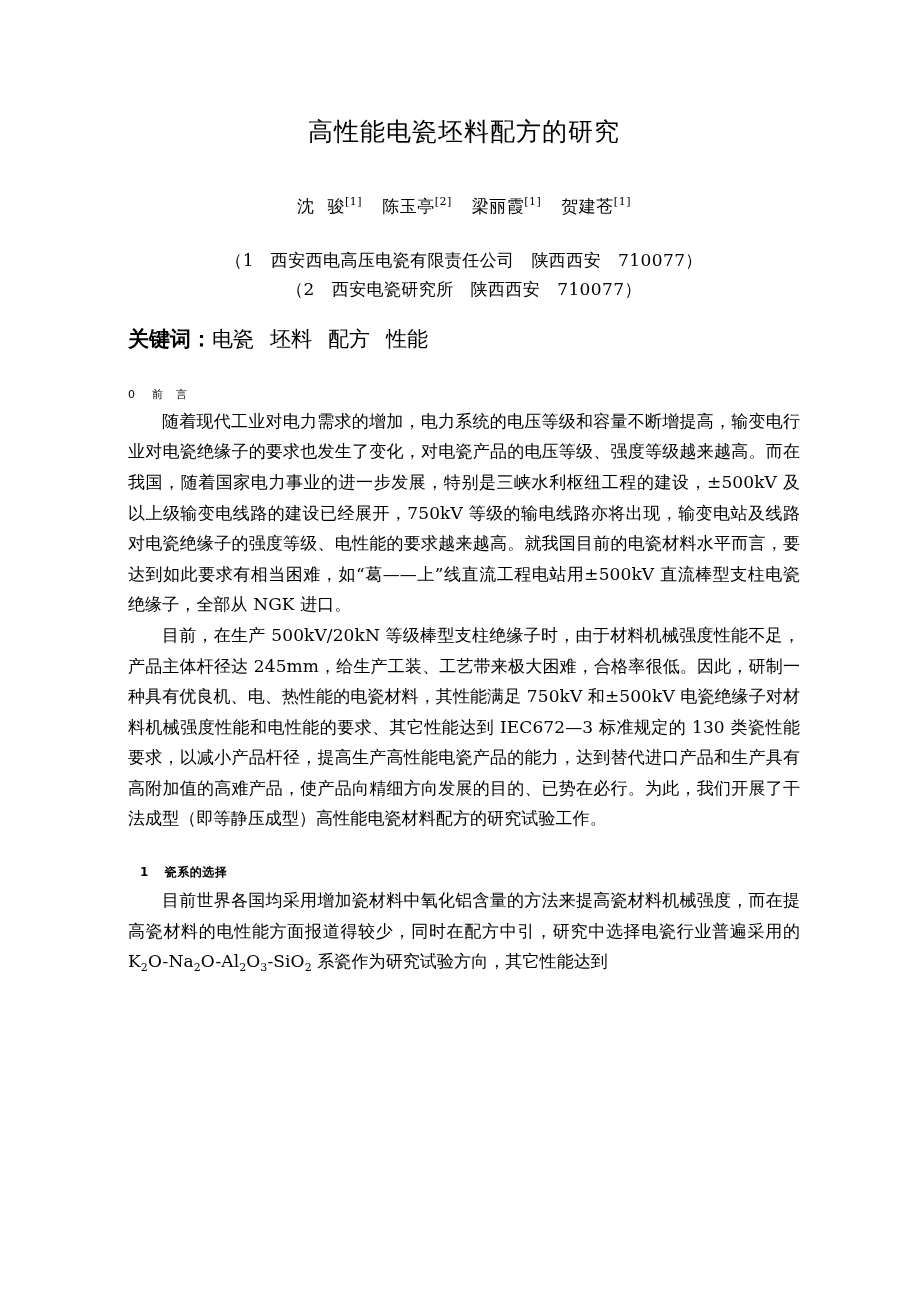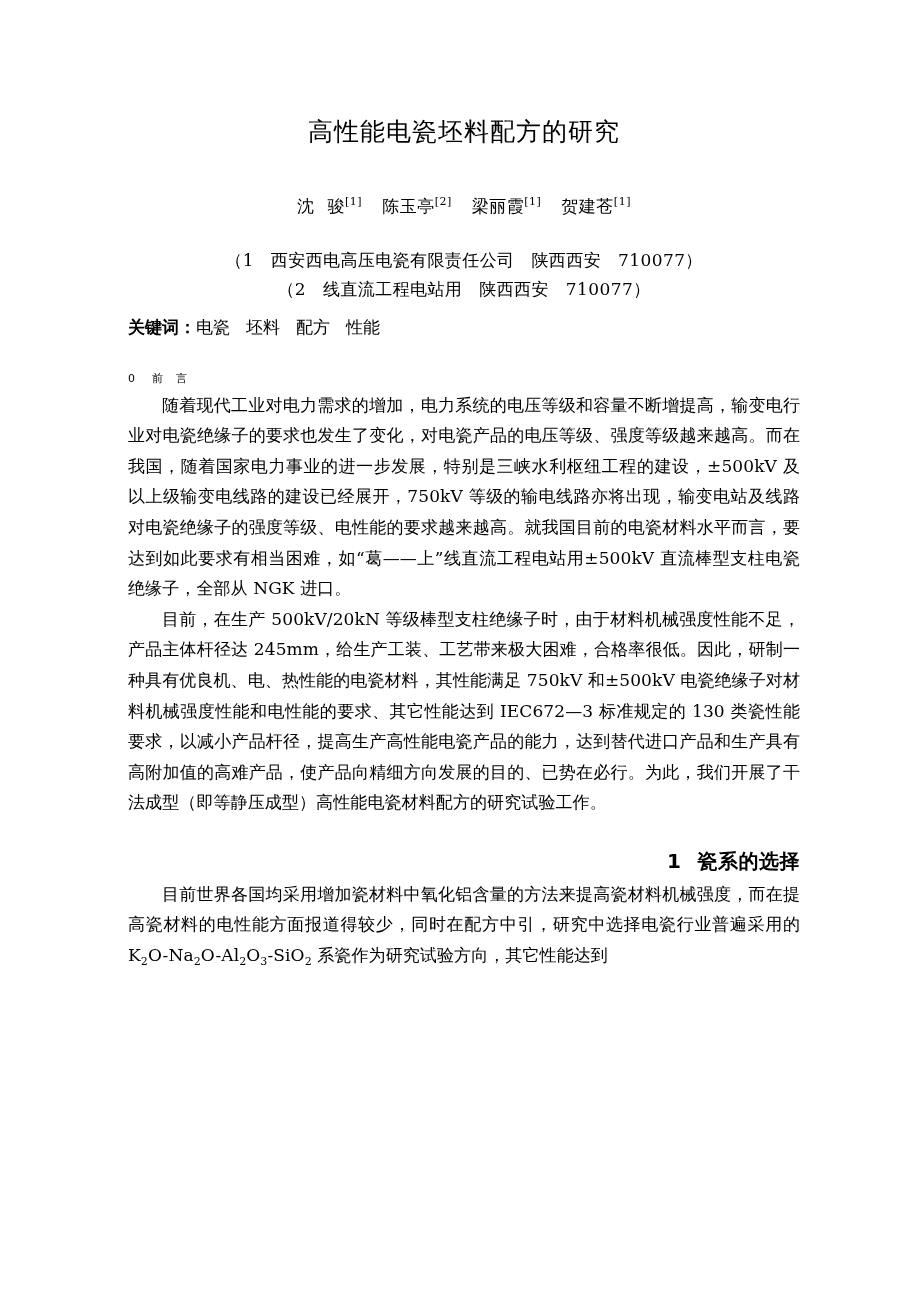--- a/index.html
+++ b/index.html
@@ -77,42 +77,41 @@
     font-size: 17px;
     line-height: 1.80;
     text-align: justify;
     text-justify: inter-ideograph;
     letter-spacing: 0.1px;
   }
   .abstract-label {
     font-weight: bold;
   }
   .keywords {
-    margin-top: 8px;
-    font-size: 17px;
+    margin-top: 16px;
+    font-size: 21px;
     line-height: 1.80;
   }
   .kw-label { font-weight: bold; }
   .kw-item { margin-right: 16px; }
 
   
   .sec-h-plain {
     font-family: "DejaVu Sans", sans-serif;
     font-size: 11px;
     font-weight: normal;
     margin: 28px 0 0 0;
     letter-spacing: 1px;
   }
   .sec-h-bold {
     font-family: "DejaVu Sans", sans-serif;
-    font-size: 20px;
+    font-size: 12px;
     font-weight: bold;
-    margin: 30px 0 0 0;
+    margin: 30px 0 0 12px;
     letter-spacing: 0.5px;
-    text-align: right;
   }
   .sec-num { display: inline-block; }
   .sec-gap { display: inline-block; width: 16px; }
 
   
   .para {
     font-size: 17px;
     line-height: 1.80;
     text-align: justify;
     text-justify: inter-ideograph;
@@ -135,21 +134,21 @@
   <div class="content">
 
     <h1 class="doc-title">高性能电瓷坯料配方的研究</h1>
 
     <div class="authors">
       <span class="author"><span>沈</span><span class="gap"></span><span>骏</span><sup>[1]</sup></span><span class="author"><span>陈玉亭</span><sup>[2]</sup></span><span class="author"><span>梁丽霞</span><sup>[1]</sup></span><span class="author"><span>贺建苍</span><sup>[1]</sup></span>
     </div>
 
     <div class="affiliations">
       <div class="affil-line"><span>（</span><span>1</span><span class="sp-wide"></span><span>西安西电高压电瓷有限责任公司</span><span class="sp-wide"></span><span>陕西西安</span><span class="sp-wide"></span><span>710077</span><span>）</span></div>
-      <div class="affil-line"><span>（</span><span>2</span><span class="sp-wide"></span><span>线直流工程电站用</span><span class="sp-wide"></span><span>陕西西安</span><span class="sp-wide"></span><span>710077</span><span>）</span></div>
+      <div class="affil-line"><span>（</span><span>2</span><span class="sp-wide"></span><span>西安电瓷研究所</span><span class="sp-wide"></span><span>陕西西安</span><span class="sp-wide"></span><span>710077</span><span>）</span></div>
     </div>
 
 
     <div class="keywords"><span class="kw-label">关键词：</span><span class="kw-item">电瓷</span><span class="kw-item">坯料</span><span class="kw-item">配方</span><span class="kw-item">性能</span></div>
 
     <div class="sec-h-plain"><span class="sec-num">0</span><span class="sec-gap"></span><span>前　言</span></div>
 
     <p class="para first">随着现代工业对电力需求的增加，电力系统的电压等级和容量不断增提高，输变电行业对电瓷绝缘子的要求也发生了变化，对电瓷产品的电压等级、强度等级越来越高。而在我国，随着国家电力事业的进一步发展，特别是三峡水利枢纽工程的建设，±500kV 及以上级输变电线路的建设已经展开，750kV 等级的输电线路亦将出现，输变电站及线路对电瓷绝缘子的强度等级、电性能的要求越来越高。就我国目前的电瓷材料水平而言，要达到如此要求有相当困难，如“葛——上”线直流工程电站用±500kV 直流棒型支柱电瓷绝缘子，全部从 NGK 进口。</p>
     <p class="para">目前，在生产 500kV/20kN 等级棒型支柱绝缘子时，由于材料机械强度性能不足，产品主体杆径达 245mm，给生产工装、工艺带来极大困难，合格率很低。因此，研制一种具有优良机、电、热性能的电瓷材料，其性能满足 750kV 和±500kV 电瓷绝缘子对材料机械强度性能和电性能的要求、其它性能达到 IEC672—3 标准规定的 130 类瓷性能要求，以减小产品杆径，提高生产高性能电瓷产品的能力，达到替代进口产品和生产具有高附加值的高难产品，使产品向精细方向发展的目的、已势在必行。为此，我们开展了干法成型（即等静压成型）高性能电瓷材料配方的研究试验工作。</p>
 

